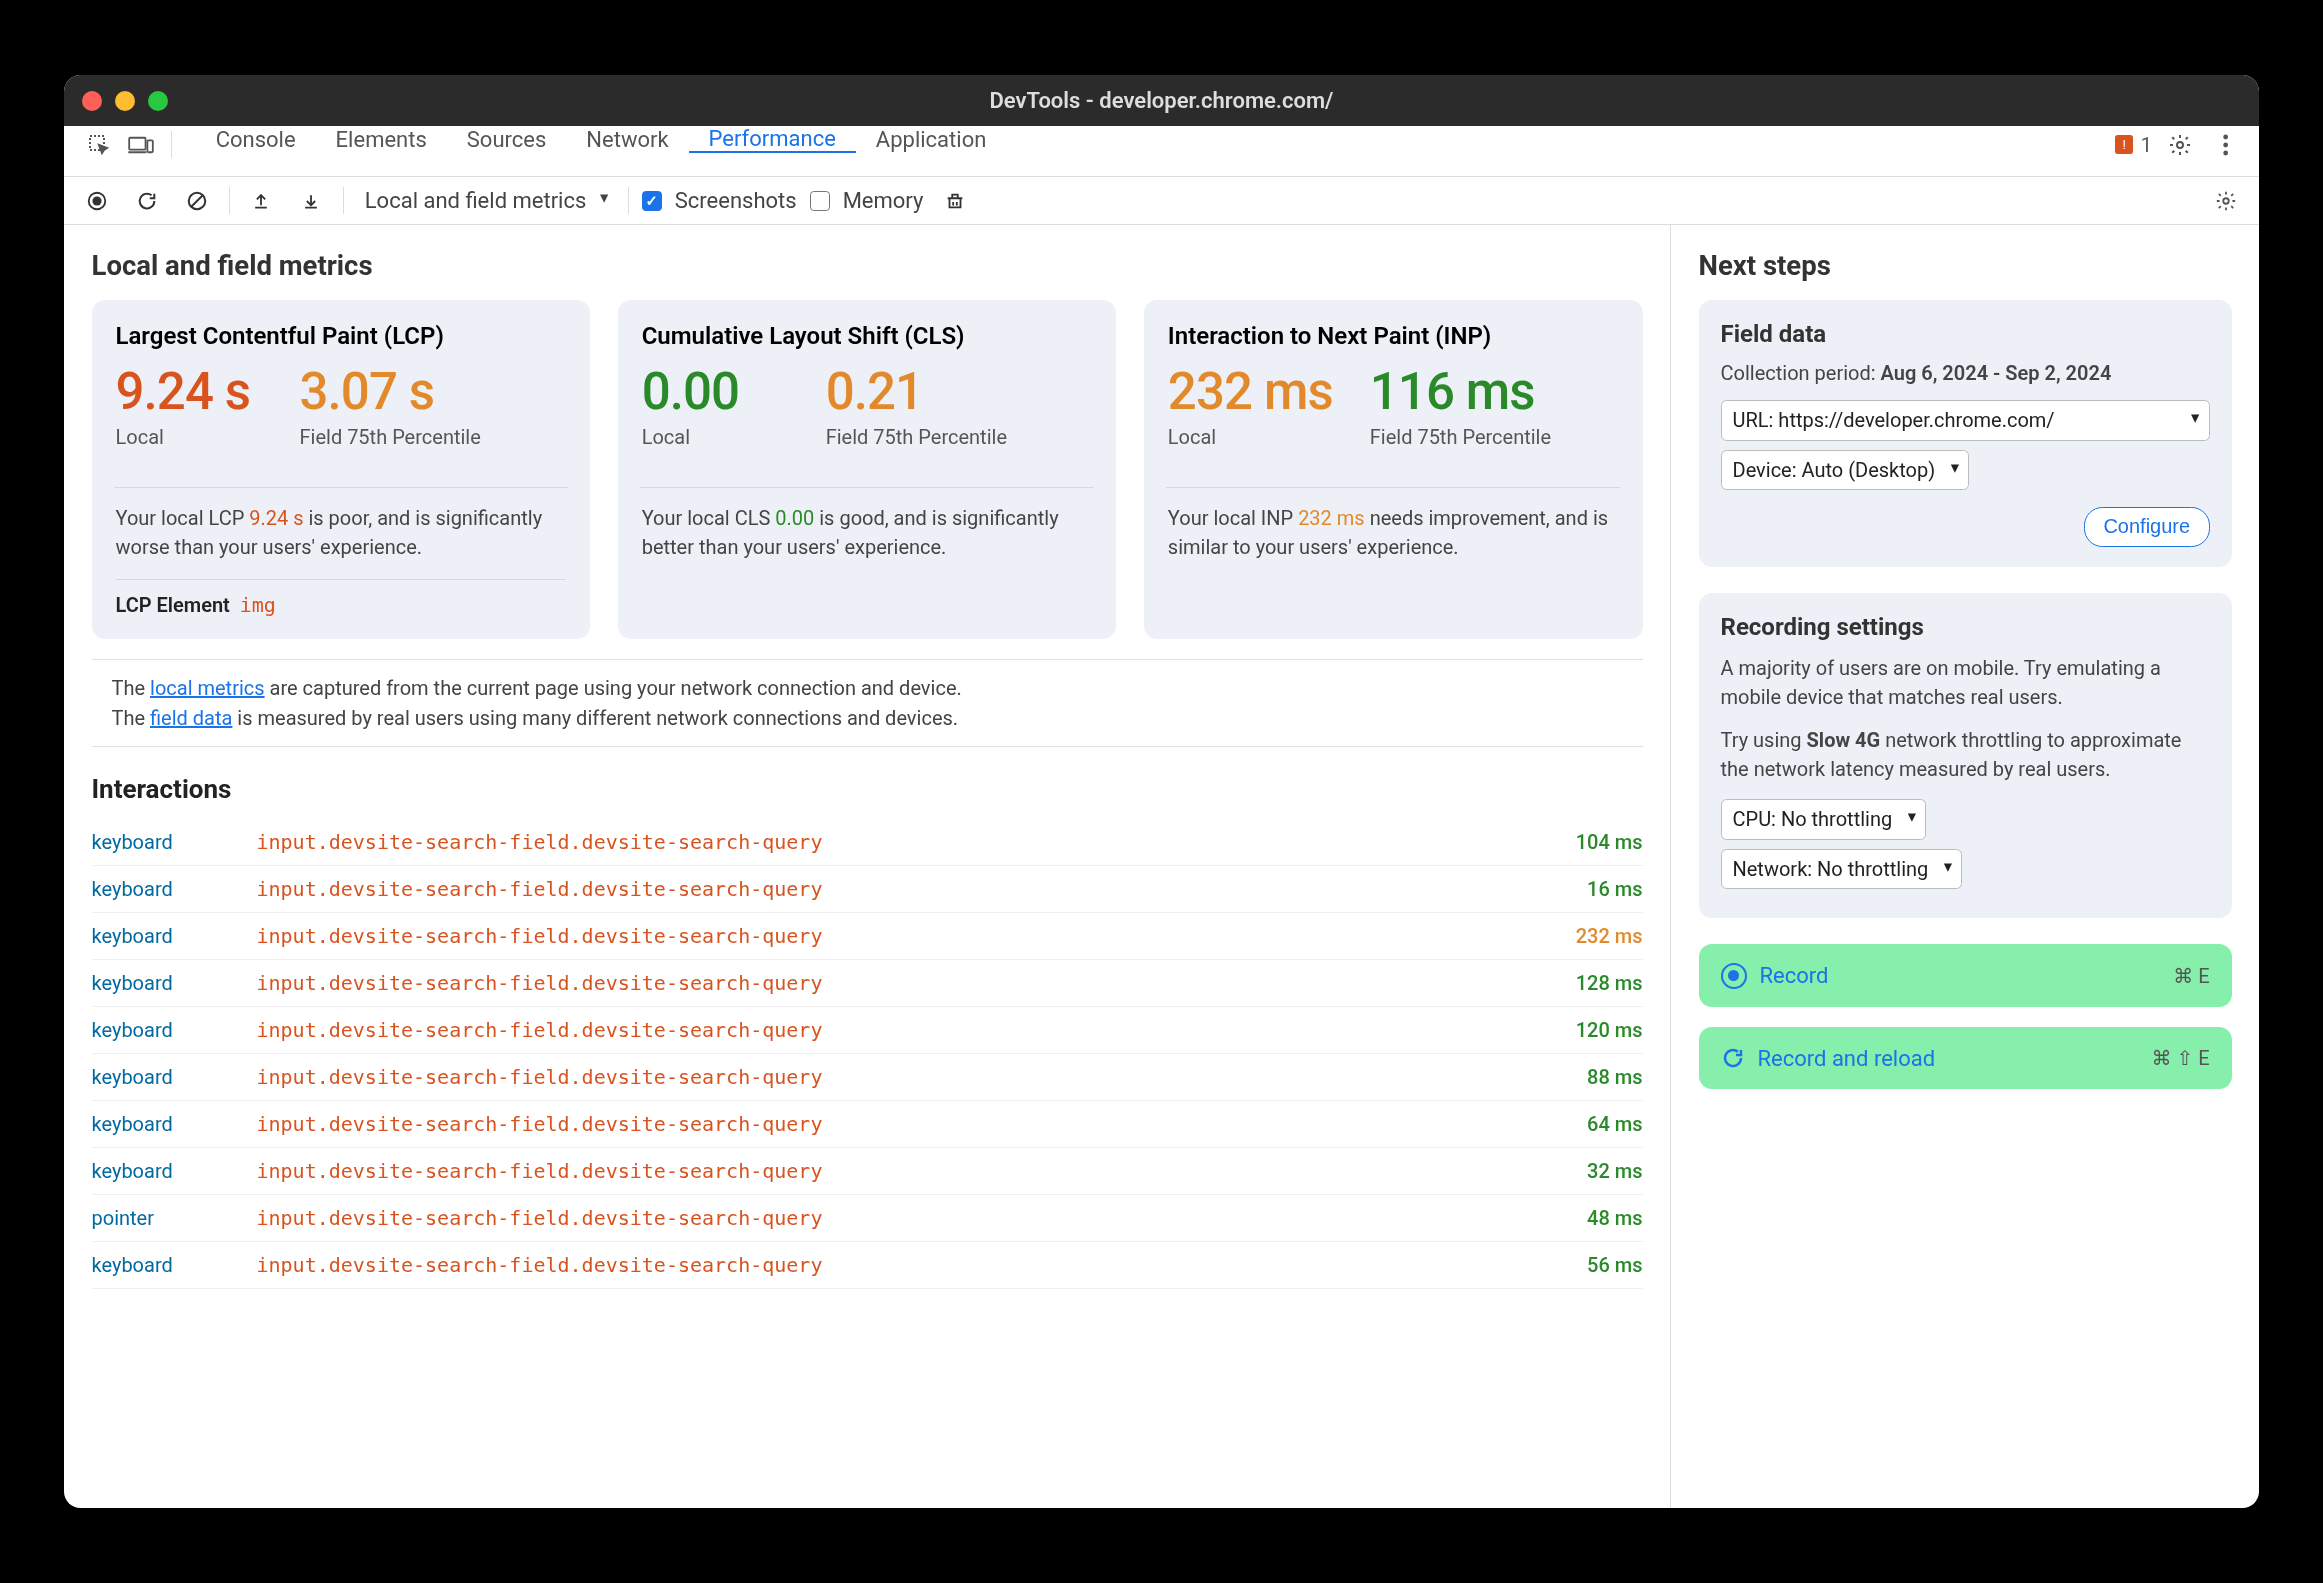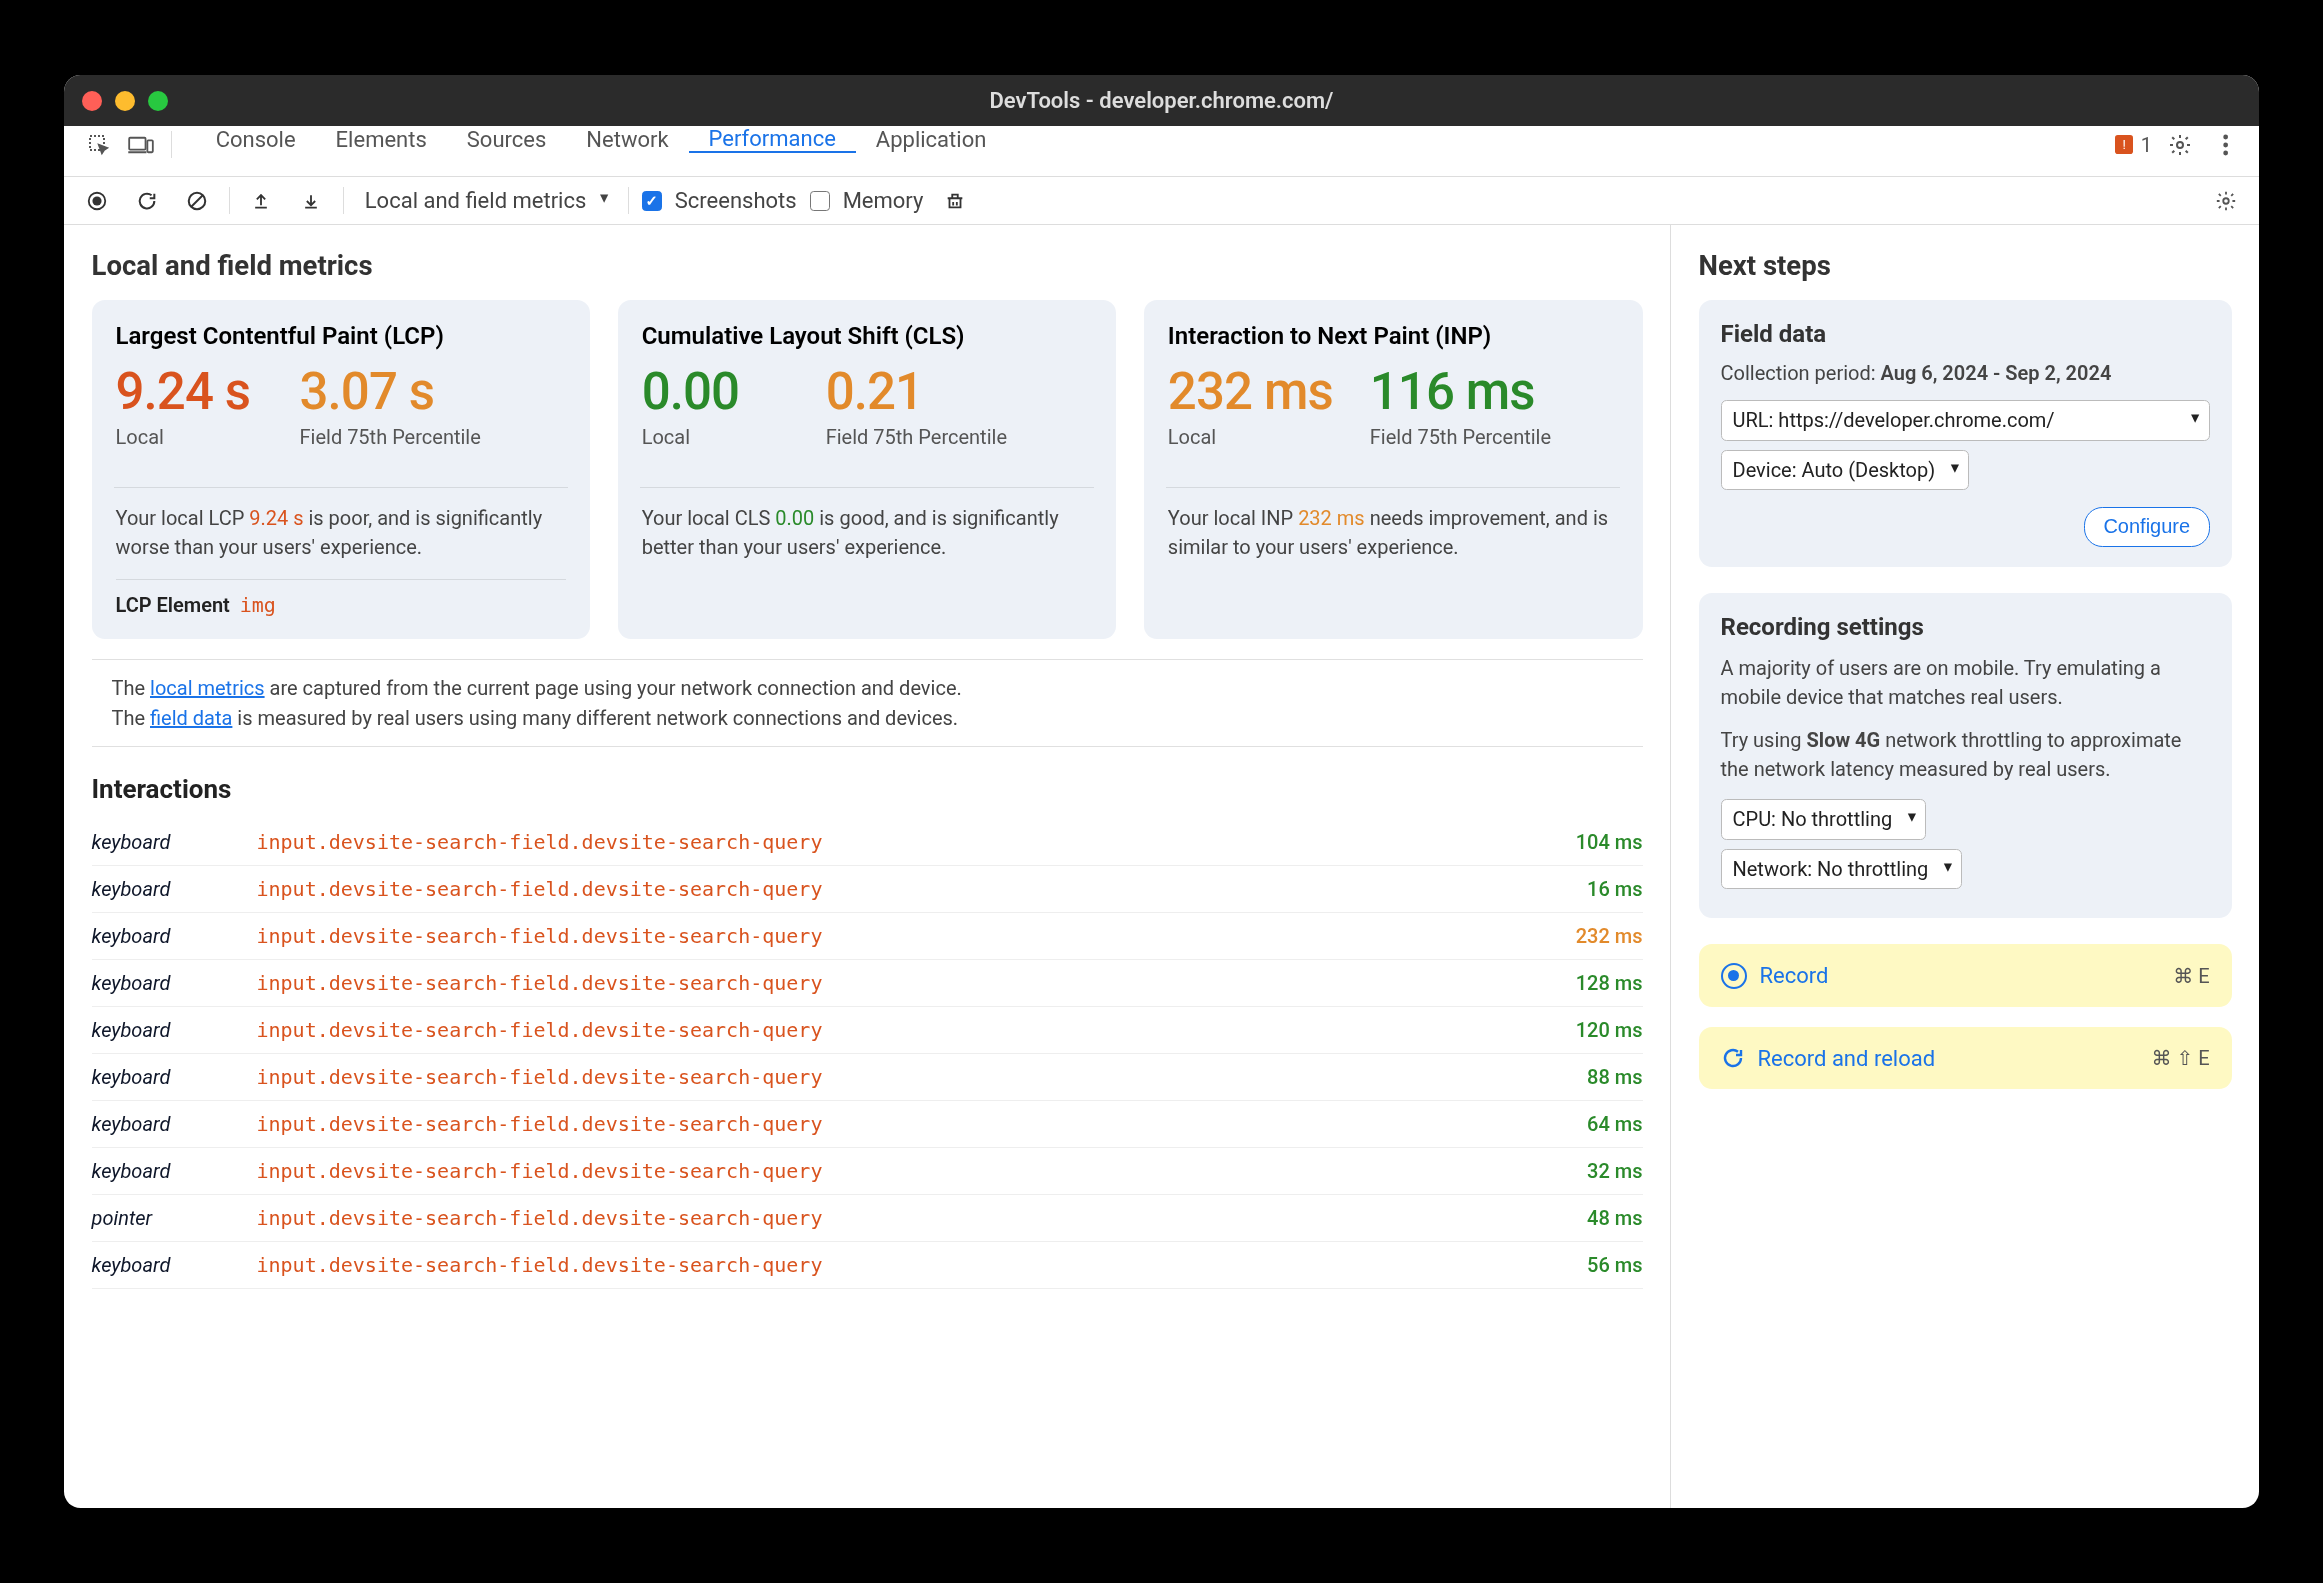--- a/index.html
+++ b/index.html
@@ -132,21 +132,21 @@
     border: 0.9px solid #e0e0e0; border-left: none; border-right: none;
     padding: 13px 20px; font-size: 20px; color: #444; line-height: 1.5;
   }
   .info-bar a { color: #1a73e8; text-decoration: underline; }
   
   .interactions-title { font-size: 26px; font-weight: 700; margin: 27.5px 0 14.7px; }
   .interaction-row {
     display: flex; align-items: center; padding: 11px 0;
     border-bottom: 0.9px solid #eee; font-size: 20px;
   }
-  .interaction-row .kind { width: 165px; color: #0f172a; font-style: italic; }
+  .interaction-row .kind { width: 165px; color: #0369a1; }
   .interaction-row .selector { flex: 1; color: #d9531e; font-family: ui-monospace, Menlo, monospace; font-size: 20px;}
   .interaction-row .time { width: 129px; text-align: right; font-weight: 500;}
   
   .rcard {
     background: #edf1f7; border-radius: 13px; padding: 20px 22px; margin-bottom: 26px;
   }
   .rcard h3 { font-size: 24px; font-weight: 700; margin-bottom: 13px; color: #333;}
   .rcard .sub { font-size: 20px; color: #444; margin-bottom: 14.7px; }
   .rcard .sub b { font-weight: 600; }
   .rselect {
@@ -156,21 +156,21 @@
   }
   .rselect::after { content: "▾"; position: absolute; right: 9.2px; top: 7.3px; font-size: 16.5px;}
   .configure-btn {
     border: 0.9px solid #1a73e8; color: #1a73e8; background: #fff;
     border-radius: 18.4px; padding: 7.3px 18.4px; font-size: 20px;
     float: right; margin-top: 7.3px;
   }
   .rcard::after { content: ""; display: block; clear: both; }
   .rcard p { font-size: 20px; color: #444; line-height: 1.45; margin-bottom: 14.7px; }
   .action-card {
-    background: #fef9c3; border-radius: 13px; padding: 18.4px 22px;
+    background: #86efac; border-radius: 13px; padding: 18.4px 22px;
     display: flex; align-items: center; margin-bottom: 20px;
   }
   .action-card .label { color: #1a73e8; font-size: 22px; margin-left: 13px;}
   .action-card .shortcut { margin-left: auto; color: #555; font-size: 20px; }
   .rec-icon {
     width: 26px; height: 26px; border-radius: 50%; border: 2.8px solid #1a73e8;
     display: inline-flex; align-items: center; justify-content: center;
   }
   .rec-icon .dot { width: 11px; height: 11px; border-radius: 50%; background: #1a73e8; }
   svg { display: block; }

